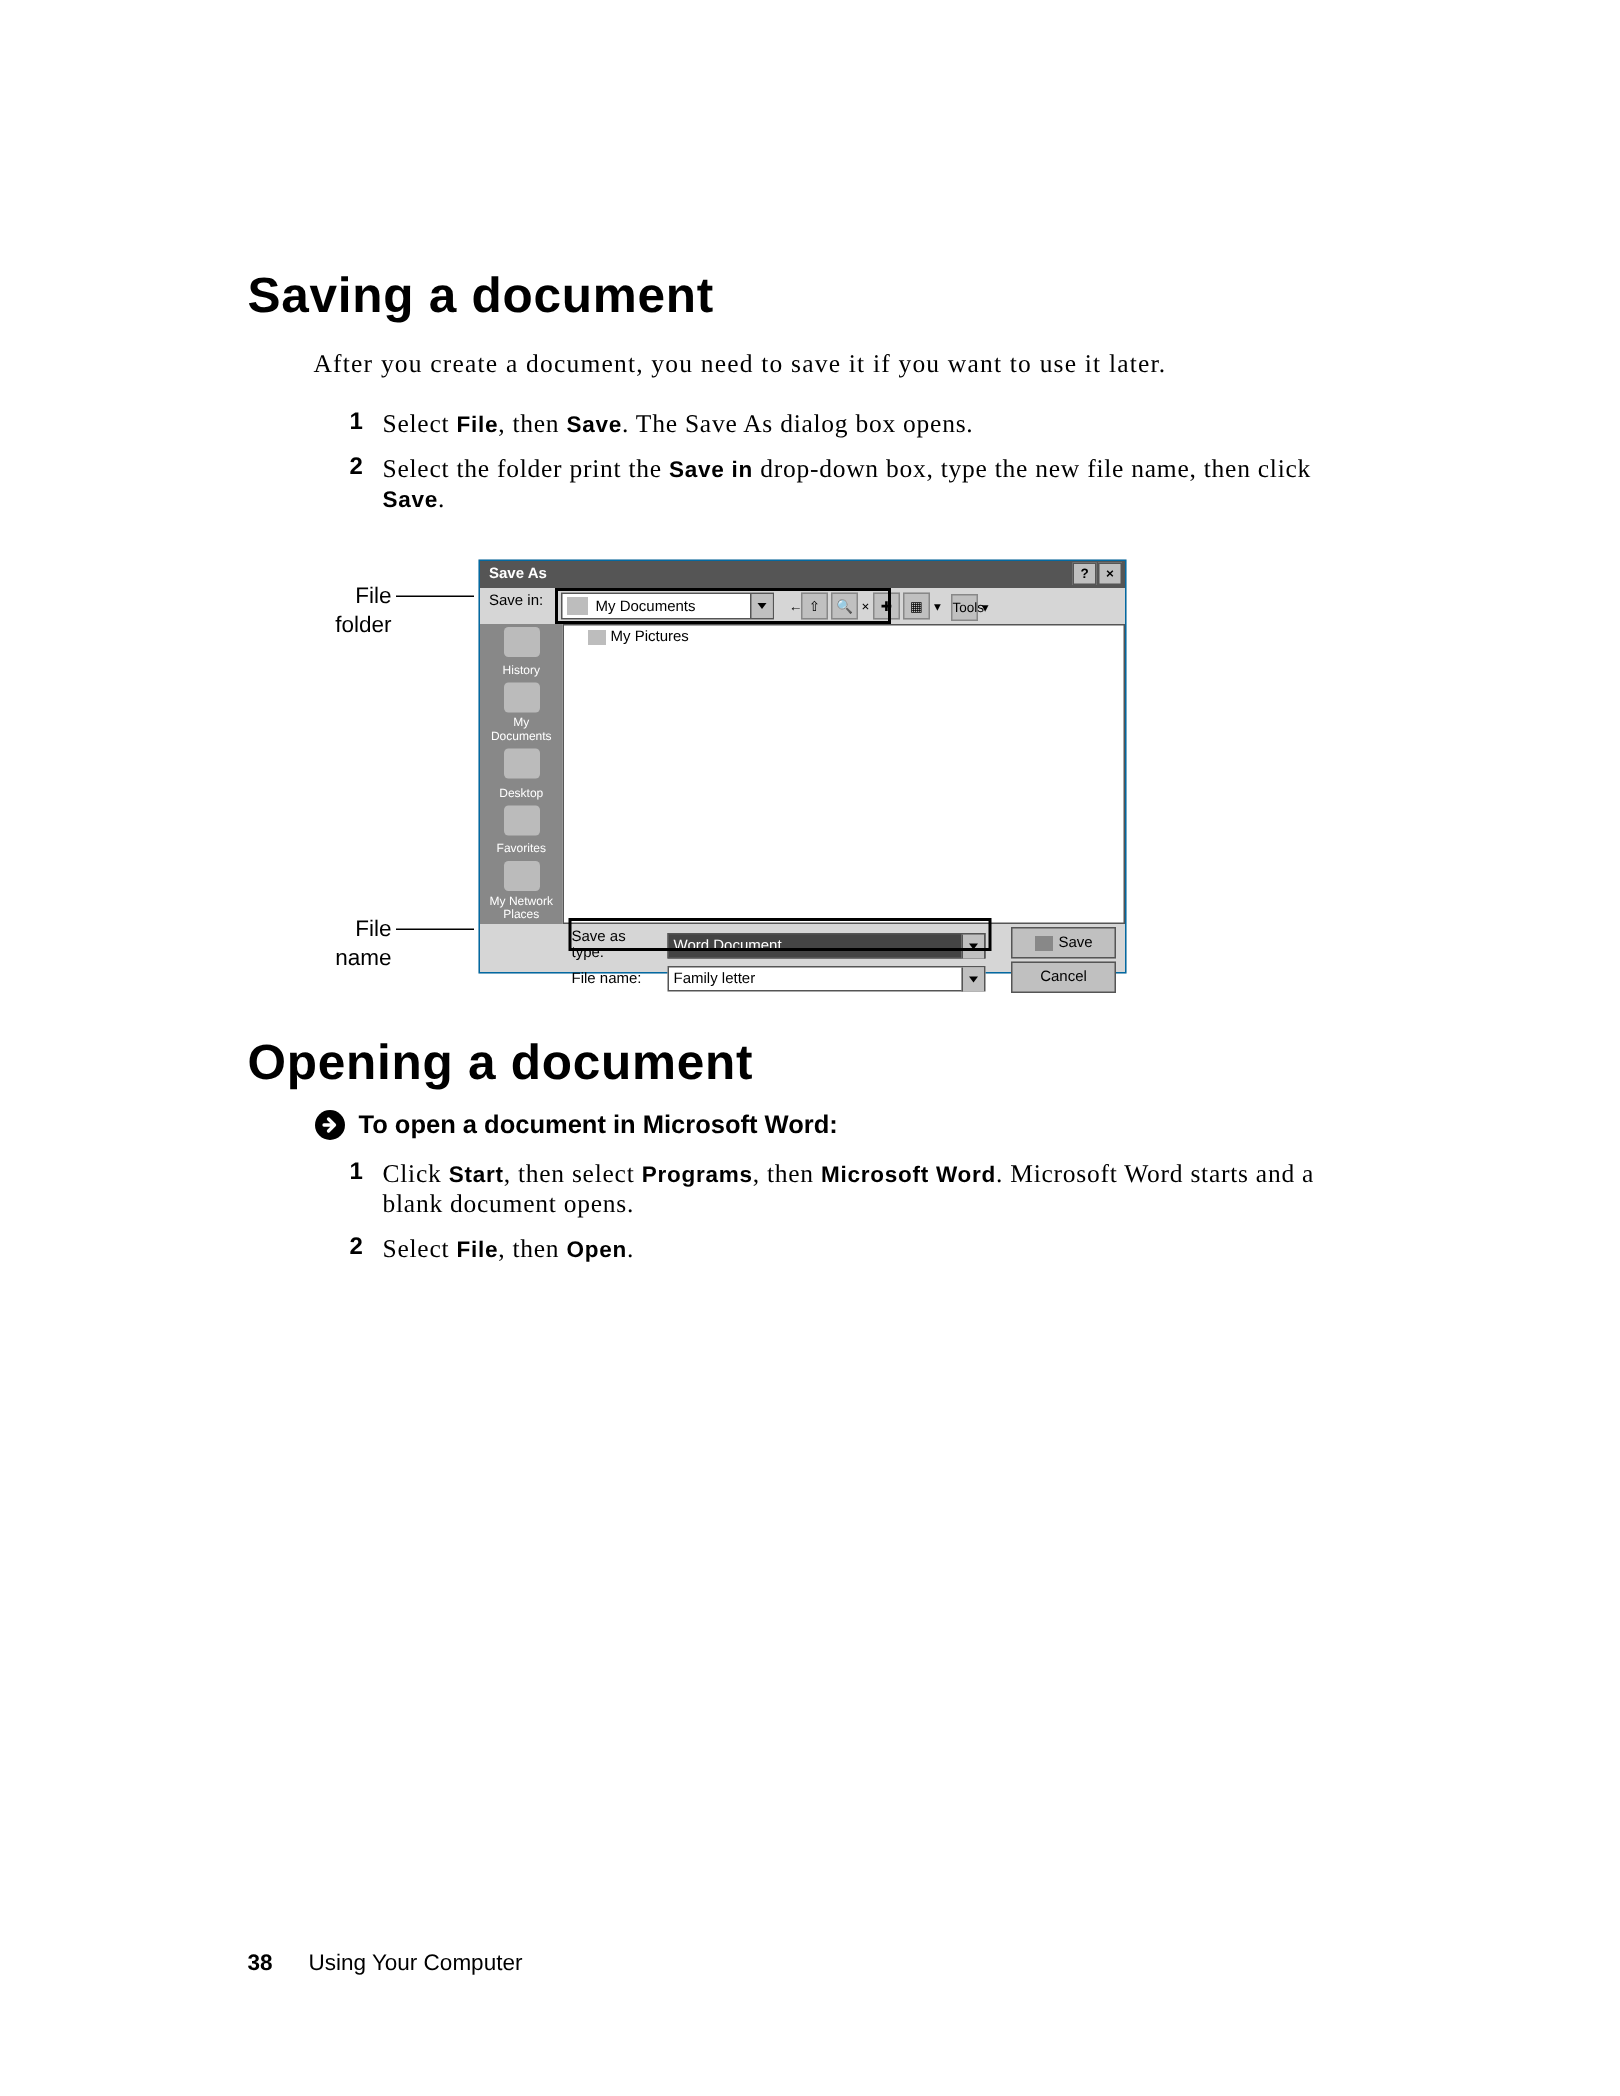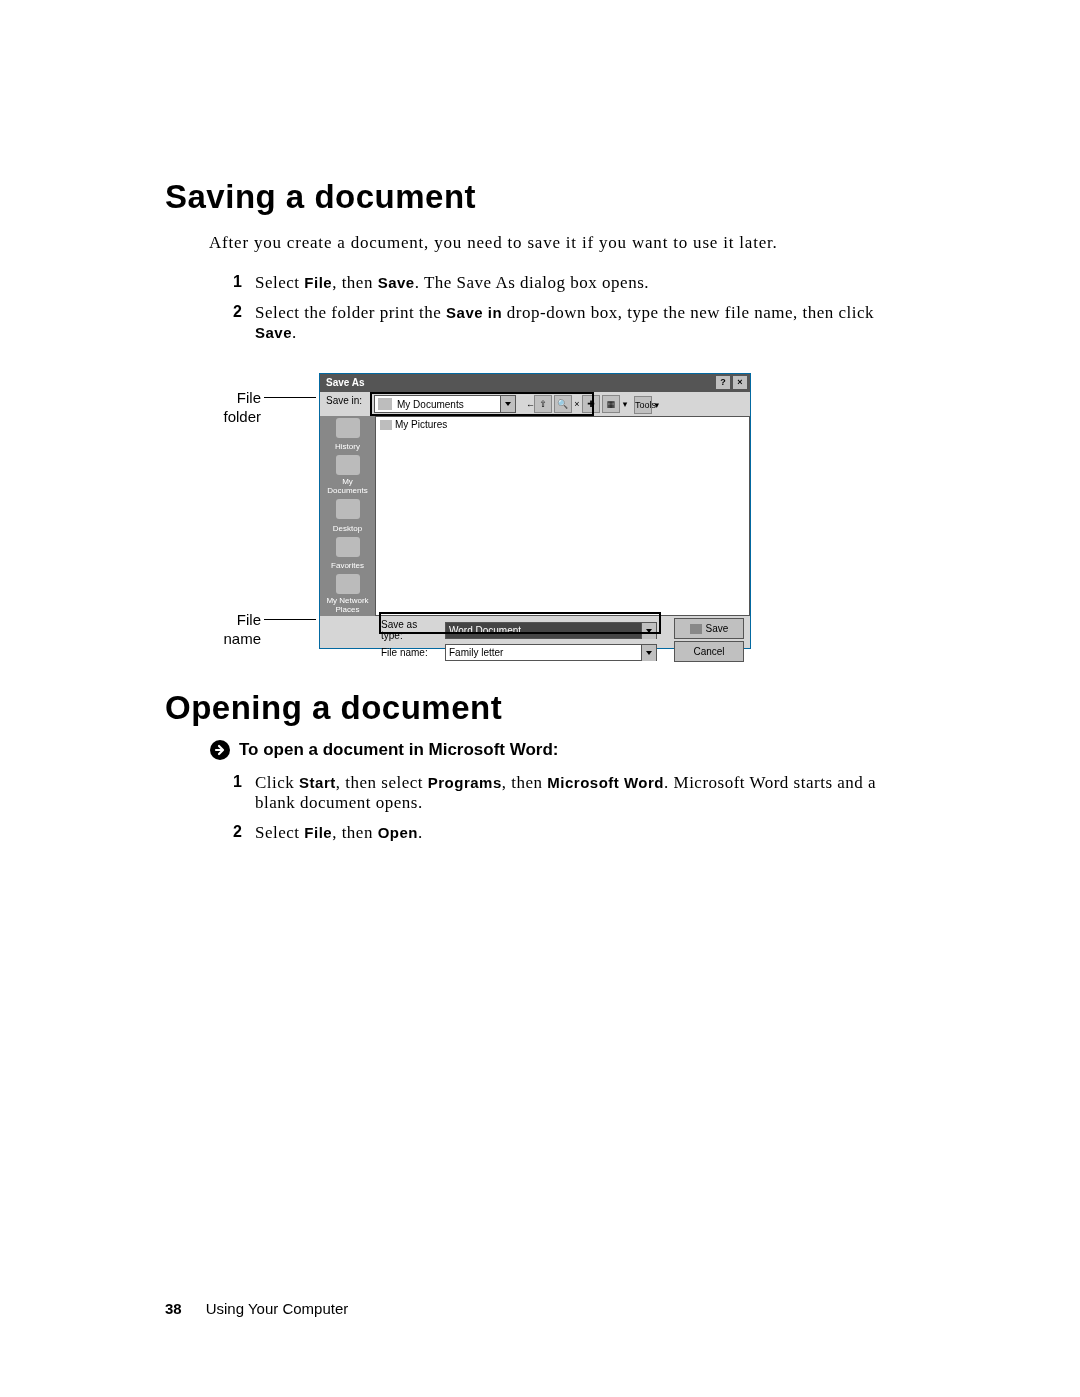--- a/index.html
+++ b/index.html
@@ -30,21 +30,21 @@
   .dropbtn{width:14px;height:16px;background:#c0c0c0;border-left:1px solid #555;display:flex;align-items:center;justify-content:center;}
   .toolicons{display:flex;align-items:center;gap:2px;margin-left:4px;}
   .toolicons span{display:inline-block;width:16px;height:16px;background:#c0c0c0;border:1px solid #888;font-size:9px;text-align:center;line-height:16px;}
   .toolicons .sep{width:6px;border:none;background:none;text-align:center;}
   .toolicons .txtbtn{width:auto;padding:0 4px;border:none;background:none;}
   .saveas-body{display:flex;height:200px;}
   .places{width:55px;background:#888;display:flex;flex-direction:column;}
   .place{flex:1;display:flex;flex-direction:column;align-items:center;justify-content:space-between;color:#fff;font-size:8px;text-align:center;padding:2px;}
   .place .picon{width:24px;height:20px;background:#bbb;border-radius:3px;margin-bottom:2px;}
   .filepane{flex:1;background:#fff;border:1px solid #555;margin:0;position:relative;}
-  .filepane .entry{display:flex;align-items:center;gap:3px;padding:2px 4px;}
+  .filepane .entry{display:flex;align-items:center;gap:3px;padding:2px 16px;}
   .filepane .entry .fico{width:12px;height:10px;background:#bdbdbd;}
   .saveas-bottom{display:flex;flex-direction:column;gap:3px;padding:3px 6px 4px 61px;position:relative;}
   .saveas-bottom .row{display:flex;align-items:center;gap:6px;}
   .saveas-bottom .row .lab{width:58px;}
   .saveas-bottom .row .field{flex:0 0 210px;display:flex;background:#fff;border:1px solid #555;height:15px;}
   .saveas-bottom .row .field .txt{flex:1;padding:0 3px;line-height:15px;}
   .saveas-bottom .row .field.dark{background:#444;color:#fff;}
   .btn{position:absolute;right:6px;width:68px;height:19px;background:#c0c0c0;border:1px solid #555;display:flex;align-items:center;justify-content:center;gap:4px;font-size:10px;}
   .btn .bicon{width:12px;height:10px;background:#888;}
   .btn.save{top:2px;}

